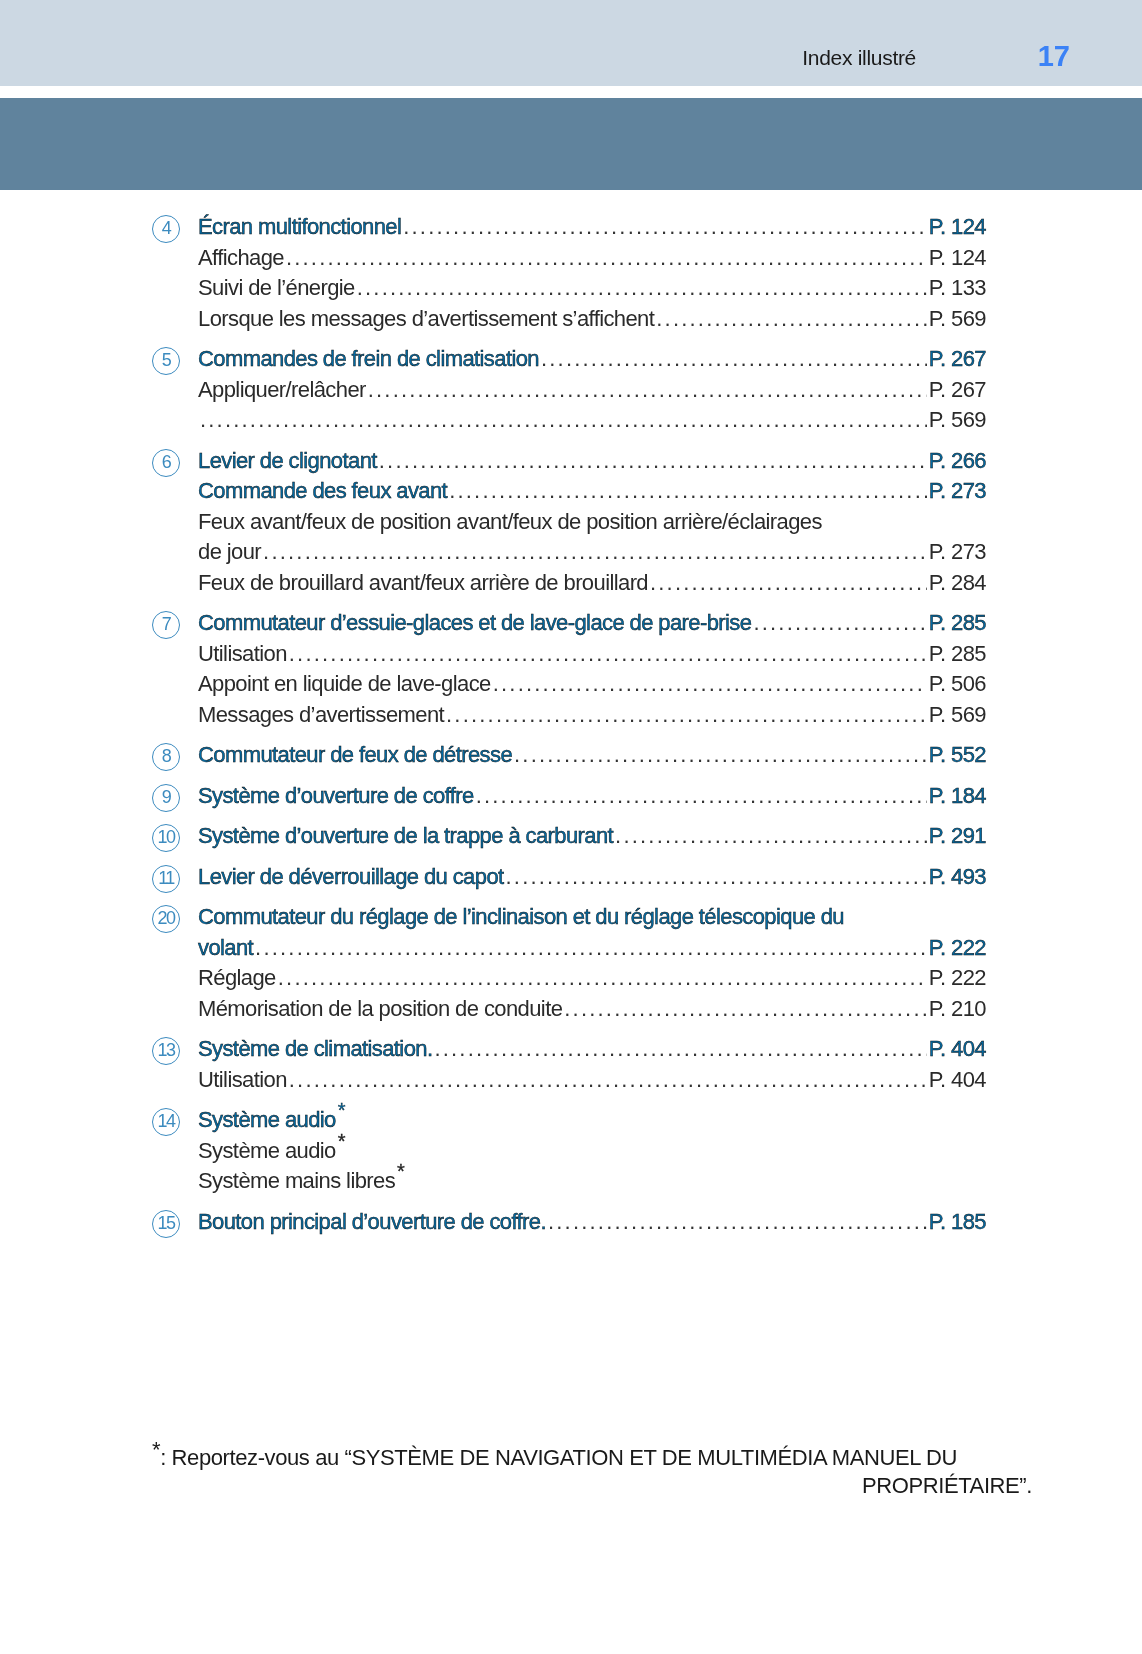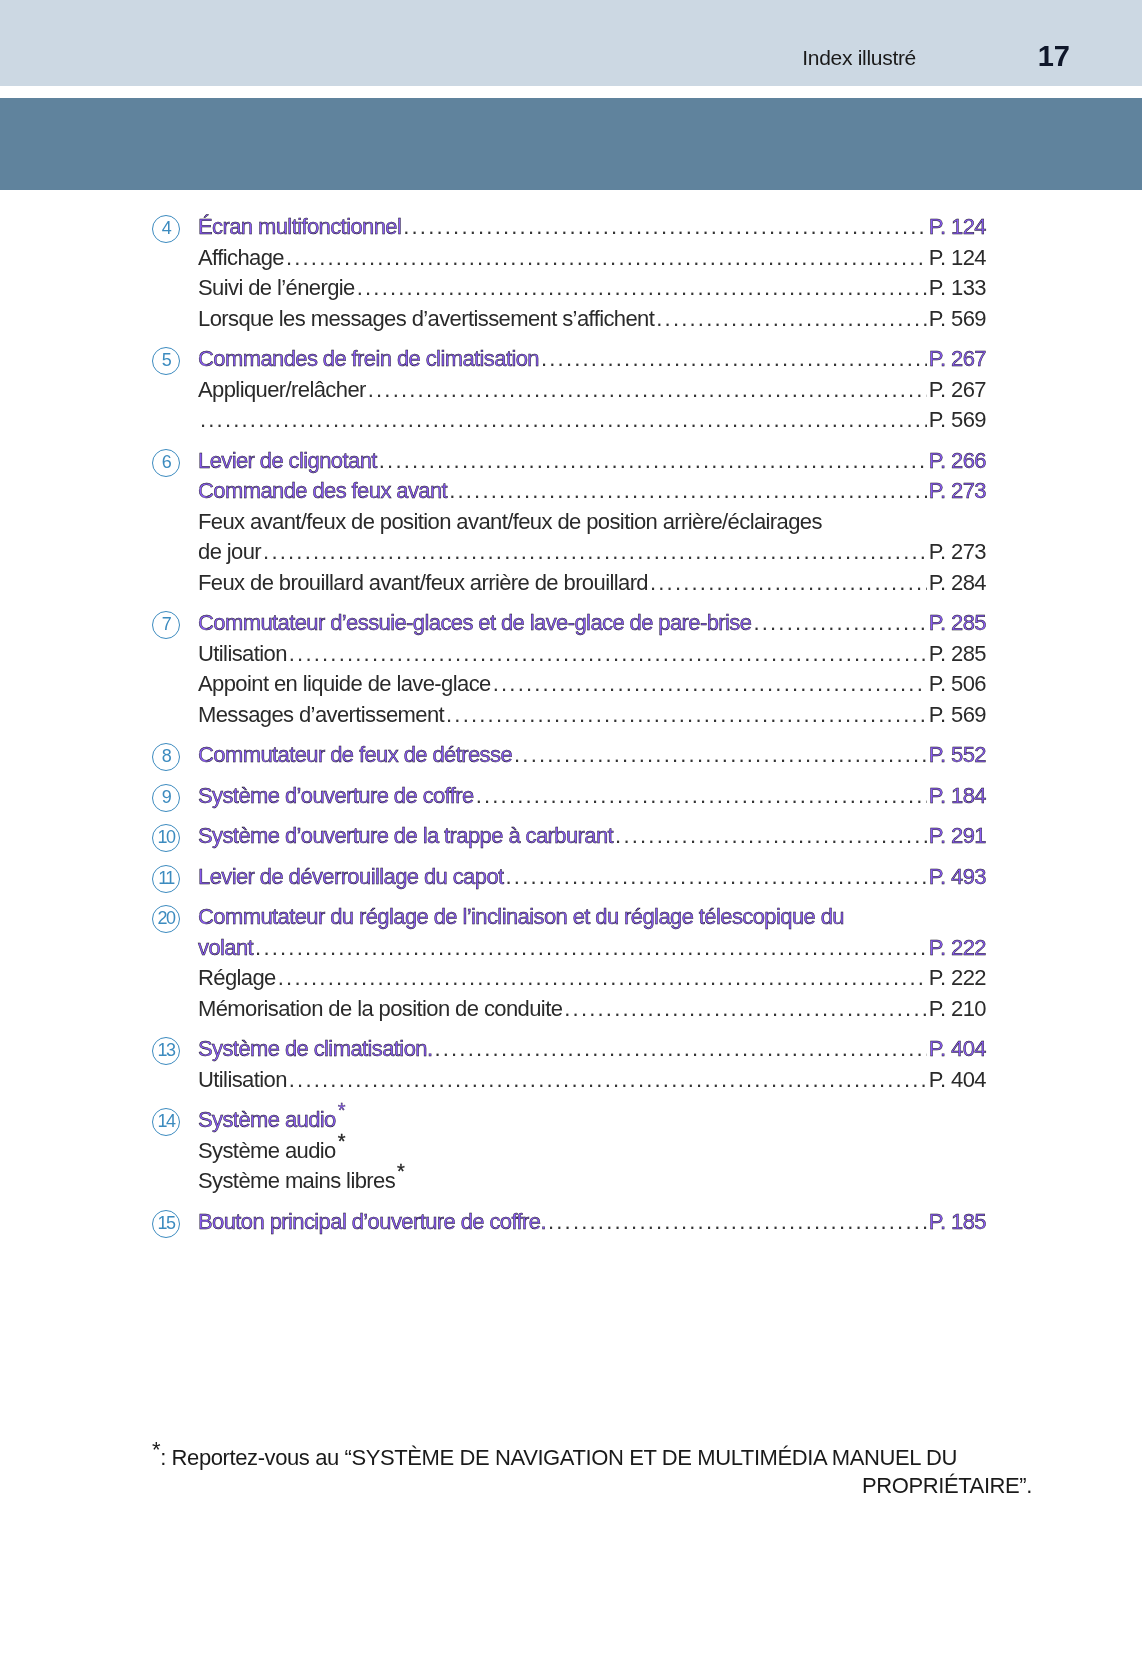--- a/index.html
+++ b/index.html
@@ -1,27 +1,27 @@
 <!DOCTYPE html>
 <html><head>
 <meta charset="utf-8">
 <style>
   * { box-sizing: border-box; margin: 0; padding: 0; }
   html, body { width: 1142px; height: 1654px; background: #ffffff; overflow: hidden; }
   body { position: relative; font-family: "Liberation Sans", sans-serif; color: #1a1a1a; }
 
   .hdr-light { position: absolute; left: 0; top: 0; width: 1142px; height: 86px; background: #ccd8e3; }
   .hdr-title { position: absolute; right: 226px; top: 46px; font-size: 21px; letter-spacing: -0.3px; color: #1a1a1a; }
-  .hdr-page { position: absolute; right: 72px; top: 40px; font-size: 29px; font-weight: bold; color: #0f172a; }
+  .hdr-page { position: absolute; right: 72px; top: 40px; font-size: 29px; font-weight: bold; color: #3b82f6; }
   .hdr-dark { position: absolute; left: 0; top: 98px; width: 1142px; height: 92px; background: #60839d; }
 
   .content { position: absolute; left: 152px; top: 212px; width: 834px; }
   .group { position: relative; margin-bottom: 10px; }
   .row { position: relative; display: flex; align-items: baseline; height: 30.5px; line-height: 30.5px; padding-left: 46px; font-size: 22px; letter-spacing: -0.6px; white-space: nowrap; }
-  .row.main { font-weight: normal; color: #8b5cf6; -webkit-text-stroke: 0.45px #111; }
+  .row.main { font-weight: normal; color: #0369a1; -webkit-text-stroke: 0.45px #111; }
   .row.sub { color: #2a2a2a; font-weight: normal; }
   .row .lbl { flex: 0 0 auto; }
   .row .dots { flex: 1 1 auto; overflow: hidden; color: #333; letter-spacing: 2.2px; -webkit-text-stroke: 0; margin: 0 2px; }
   .row .dots::before { content: "................................................................................................................................................................................"; }
   .row .pg { flex: 0 0 auto; text-align: left; }
   .row .star { font-size: 20px; position: relative; top: -10px; margin-left: 2px; -webkit-text-stroke: 0.3px #111; }
 
   .num { position: absolute; left: 0; top: 3px; width: 28px; height: 28px; border: 1.5px solid #3c8bbf; border-radius: 50%; color: #3c8bbf; font-size: 18px; line-height: 25px; text-align: center; letter-spacing: -1.5px; -webkit-text-stroke: 0; font-weight: normal; }
 
   .footnote { position: absolute; left: 152px; top: 1444px; width: 880px; font-size: 22px; letter-spacing: -0.4px; color: #1a1a1a; line-height: 28px; }

